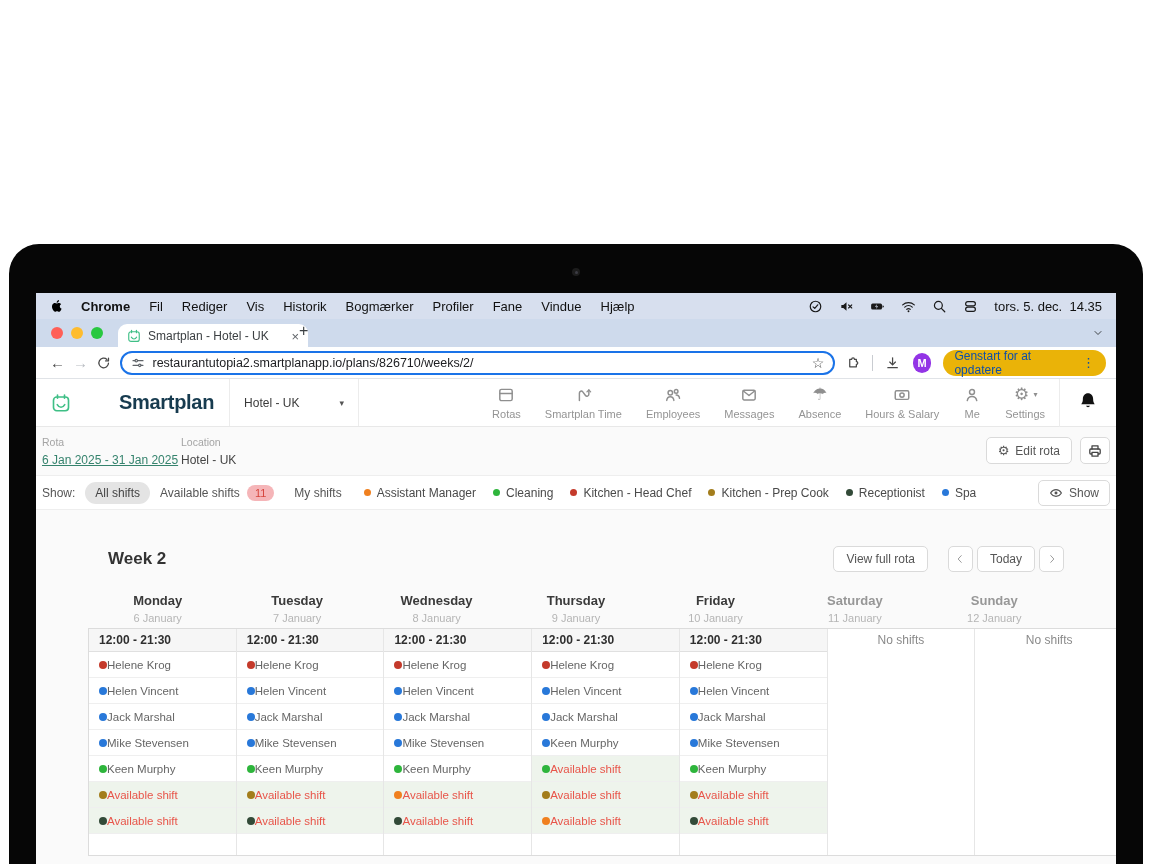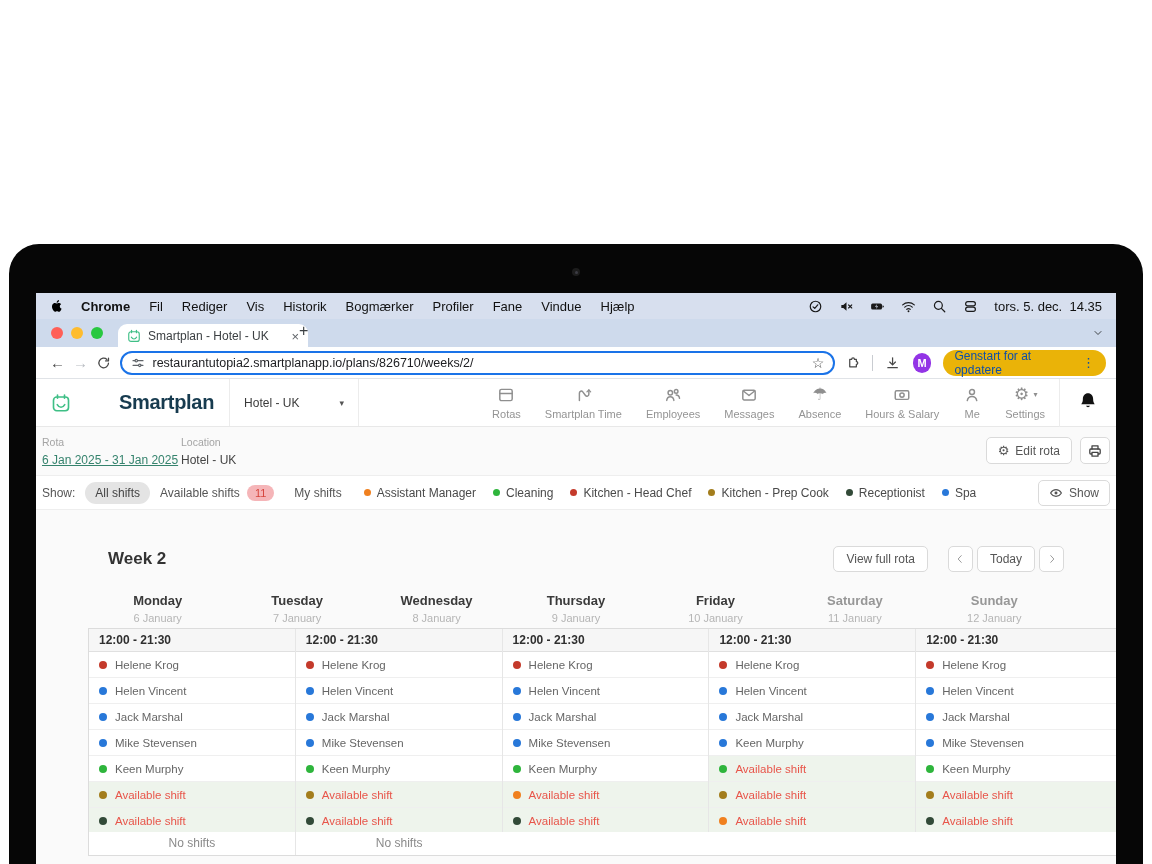--- a/index.html
+++ b/index.html
@@ -120,28 +120,28 @@
   .week-controls .btn { height:26px; }
   .vfr-btn { padding:0 12px; margin-right:16px; }
   .nav-btn { width:25px; color:#999; margin-left:4px; }
   .today-btn { padding:0 12px; margin-left:4px; }
   #day-headers { position:absolute; left:52px; top:83px; width:976px; display:grid;
     grid-template-columns:repeat(7,1fr); text-align:center; }
   .day-name { font-size:13px; font-weight:700; color:#3a3a3a; }
   .day-hdr.wknd .day-name { color:#979797; }
   .day-date { font-size:11px; color:#b5b5b5; margin-top:4px; }
   #cal-table { position:absolute; left:52px; top:118px; width:1036px; height:228px;
-    background:#fff; border:1px solid #dcdcdc; display:grid; grid-template-columns:repeat(5,1fr); }
+    background:#fff; border:1px solid #dcdcdc; display:grid; grid-template-columns:repeat(7,1fr); }
   .col { border-right:1px solid #e6e6e6; display:flex; flex-direction:column; overflow:hidden; }
   .col:last-child { border-right:none; }
   .timehdr { height:23px; flex:0 0 23px; background:#f6f6f6; border-bottom:1px solid #e0e0e0;
     font-size:12px; font-weight:700; color:#2f2f2f; line-height:22px; padding-left:10px; }
   .noshift { height:23px; line-height:23px; text-align:center; font-size:12px; color:#8a8a8a; }
   .shift-row { height:26px; flex:0 0 26px; border-bottom:1px solid #efefef; display:flex;
-    align-items:center; gap:8px; padding-left:10px; background:#fff; font-size:11.5px; color:#666; }
+    align-items:center; padding-left:10px; background:#fff; font-size:11.5px; color:#666; }
   .shift-row.avail { background:#eef4ec; color:#e8554a; }
   .dot8 { width:8px; height:8px; border-radius:50%; flex:0 0 8px; }
 </style>
 </head>
 <body>
 
 <div class="laptop">
   <div class="camera"></div>
   <div class="screen">
 

